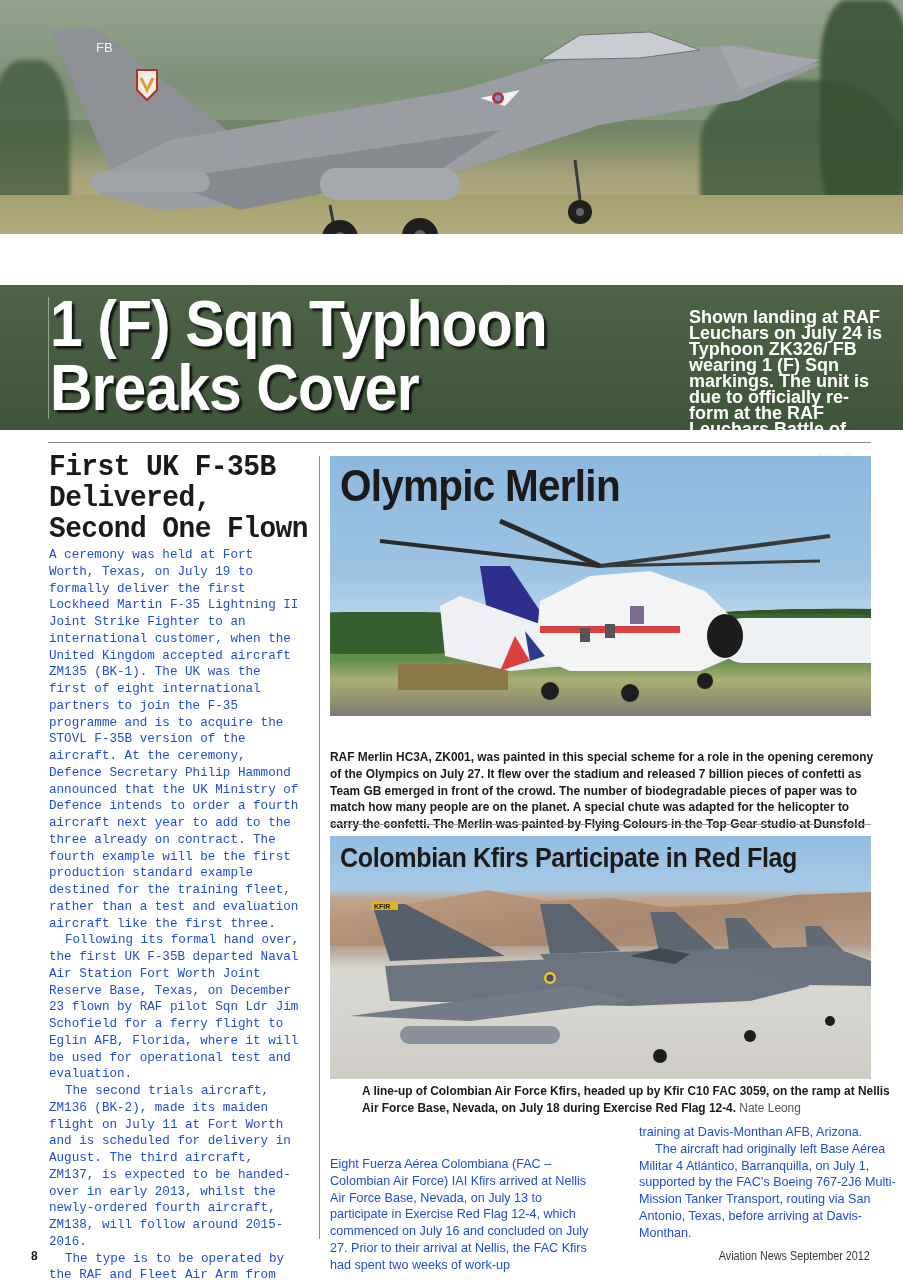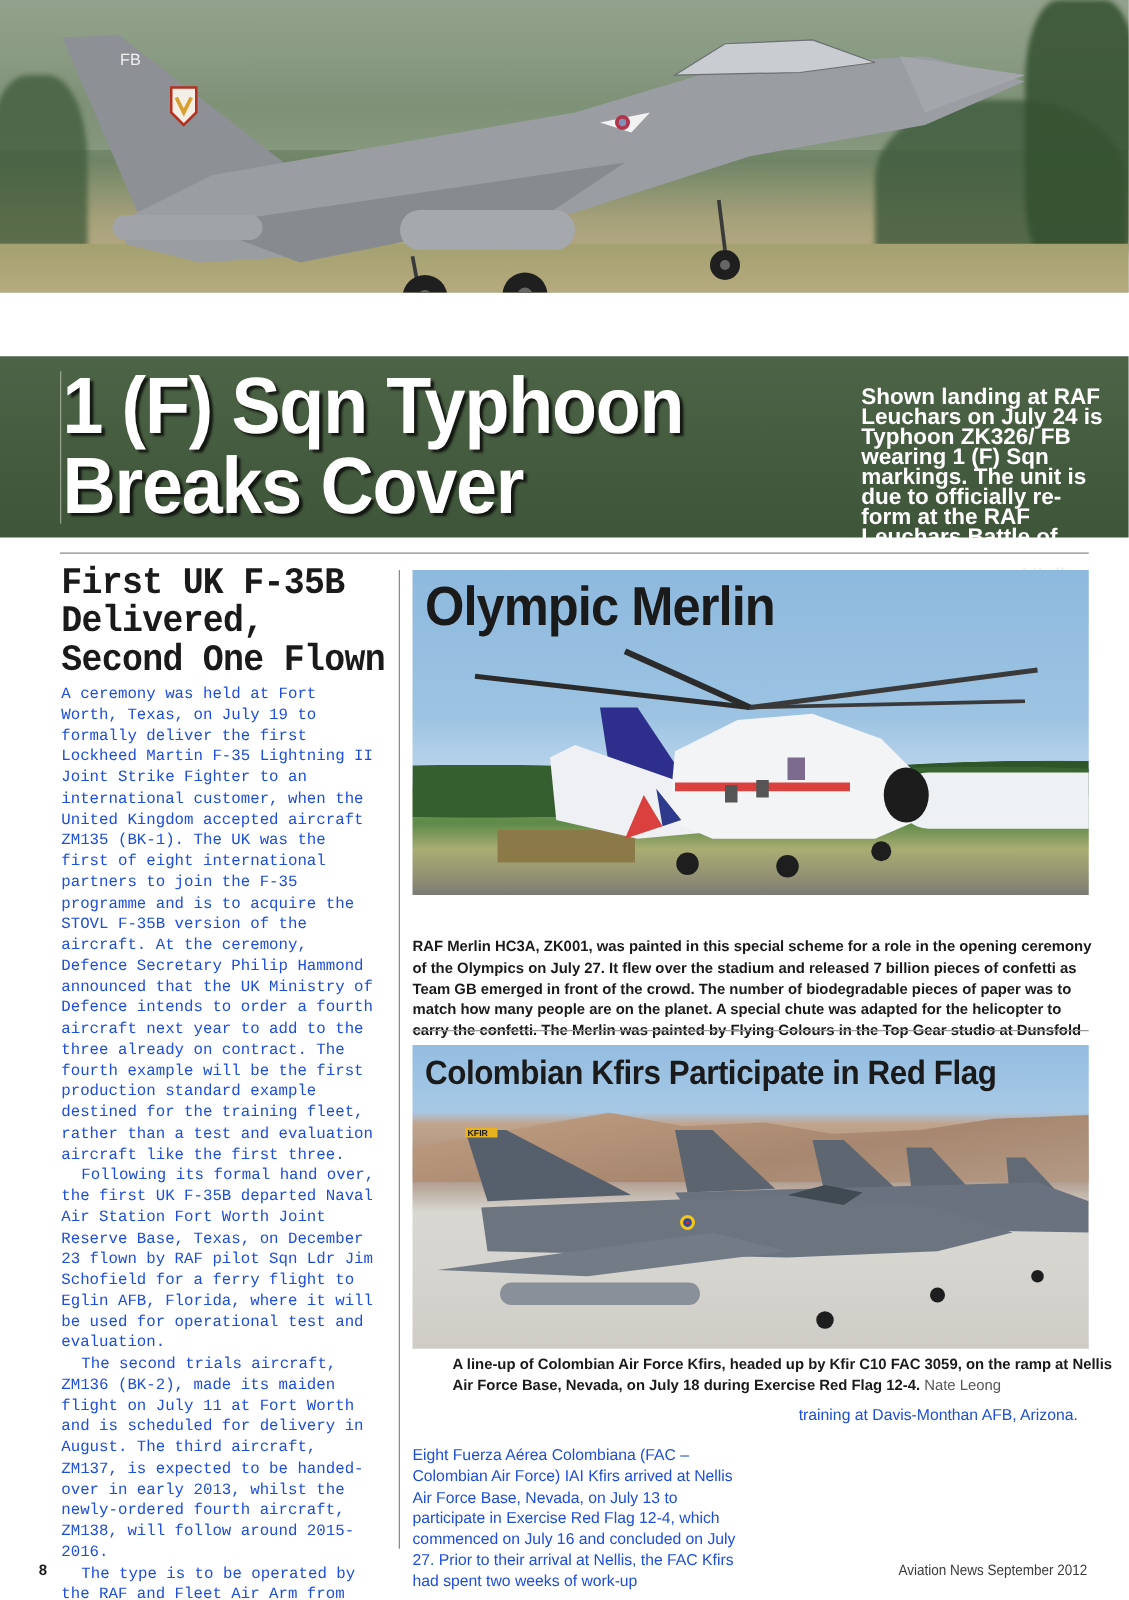--- a/index.html
+++ b/index.html
@@ -240,16 +240,17 @@
 <div class="kfir-caption">
   <span>A line-up of Colombian Air Force Kfirs, headed up by Kfir C10 FAC 3059, on the ramp at Nellis Air Force Base, Nevada, on July 18 during Exercise Red Flag 12-4.</span>
   <span class="credit-light">Nate Leong</span>
 </div>
 
 <div class="kfir-col1 body-text">
   <p>Eight Fuerza Aérea Colombiana (FAC – Colombian Air Force) IAI Kfirs arrived at Nellis Air Force Base, Nevada, on July 13 to participate in Exercise Red Flag 12-4, which commenced on July 16 and concluded on July 27.  Prior to their arrival at Nellis, the FAC Kfirs had spent two weeks of work-up</p>
 </div>
 <div class="kfir-col2 body-text">
   <p>training at Davis-Monthan AFB, Arizona.</p>
+  <p class="indent">The aircraft had originally left Base Aérea Militar 4 Atlántico, Barranquilla, on July 1, supported by the FAC’s Boeing 767-2J6 Multi-Mission Tanker Transport, routing via San Antonio, Texas, before arriving at Davis-Monthan.</p>
 </div>
 
 <div class="page-number">8</div>
 <div class="magazine-issue">Aviation News September 2012</div>
 
 </body></html>

